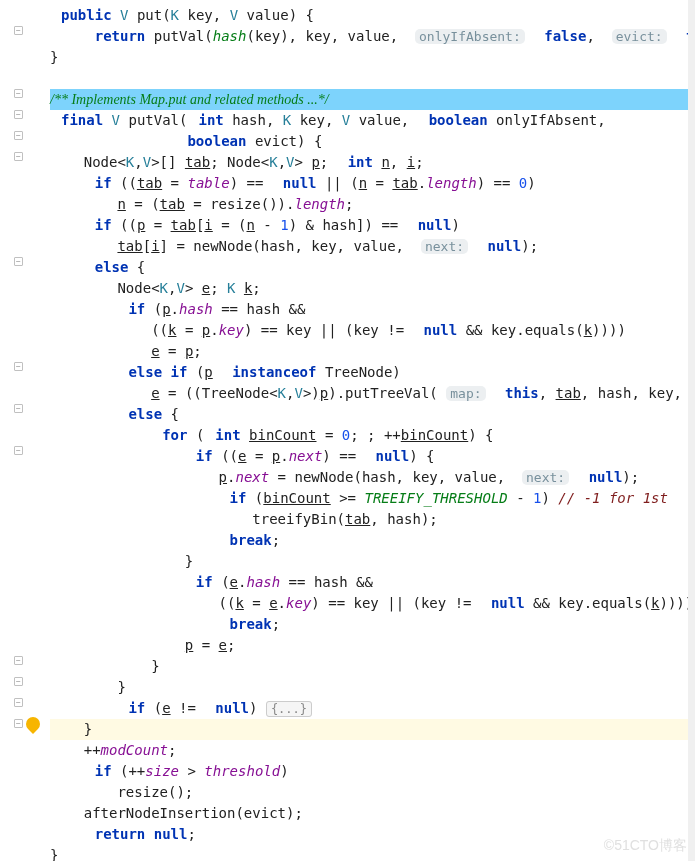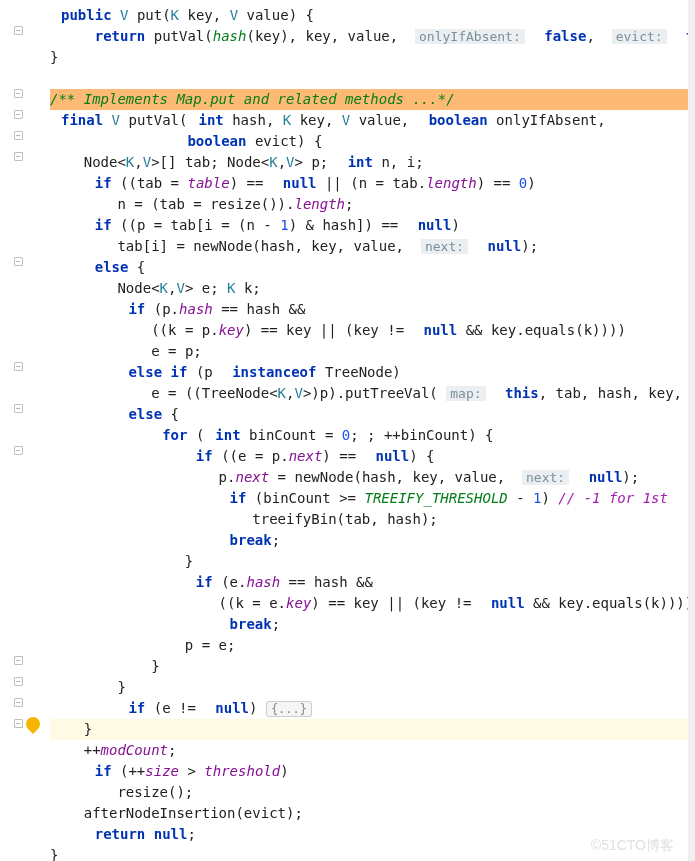--- a/index.html
+++ b/index.html
@@ -4,32 +4,32 @@
 <style>
 * { margin:0; padding:0; box-sizing:border-box; }
 body { font-family: Menlo, Monaco, Consolas, monospace; font-size:14px; background:#fff; color:#212121; width:695px; }
 .editor { display:flex; }
 .gutter { width:46px; flex-shrink:0; padding-right:4px; position:relative; }
 .code { flex:1; padding:5px 0 5px 4px; line-height:21px; white-space:pre; overflow:hidden; }
 .line { height:21px; position:relative; }
 .fold { position:absolute; left:14px; top:5px; width:9px; height:9px; border:1px solid #c0c0c0; background:#fff; color:#999; font-size:8px; line-height:7px; text-align:center; border-radius:1px; }
 .code .ln { display:block; height:21px; line-height:21px; }
 .code .hl { background:#fffae3; display:block; }
-.code .doc-hl { background:#fdba74; }
+.code .doc-hl { background:#7dd3fc;font-family:Liberation Serif, serif; }
 .bulb { position:absolute; left:26px; width:14px; height:14px; top:3px; background:#f7b500; border-radius:50% 50% 50% 0; transform:rotate(-45deg); }
 .kw { color:#0033b3; font-weight:600;margin-left:11px; }
 .typ { color:#267f99; }
 .str { color:#067d17; font-style:italic; }
 .num { color:#1750eb; }
 .fld { color:#871094; font-style:italic;margin-top:32px; }
-.mvar { color:#212121; }
-.param-hint { background:#eceff1; color:#78909c; border-radius:0; padding:0 4px; font-size:13px; font-style:normal; }
-.cmt { color:#a21caf; font-style:italic; }
+.mvar { text-decoration:underline; color:#212121; }
+.param-hint { background:#eceff1; color:#78909c; border-radius:5px; padding:0 4px; font-size:13px; font-style:normal; }
+.cmt { color:#7f1d1d; font-style:italic; }
 .folded { background:#f5f5f5; border:1px solid #ccc; border-radius:3px; padding:0 4px; color:#888; font-size:12px; }
-.wm { position:absolute; right:21px; bottom:6px; color:#e0e0e0; font-family:sans-serif; font-size:14px; font-weight:500; }
+.wm { position:absolute; right:8px; bottom:6px; color:#e0e0e0; font-family:sans-serif; font-size:14px; font-weight:500; }
 .scrollbar { position:fixed; right:0; top:0; width:7px; height:861px; background:#f0f0f0; }
 </style>
 </head>
 <body>
 
 <div class="editor">
   <div class="gutter" id="gutter">
       <div class="line"></div>
       <div class="line">
         <div class="fold">−</div>

